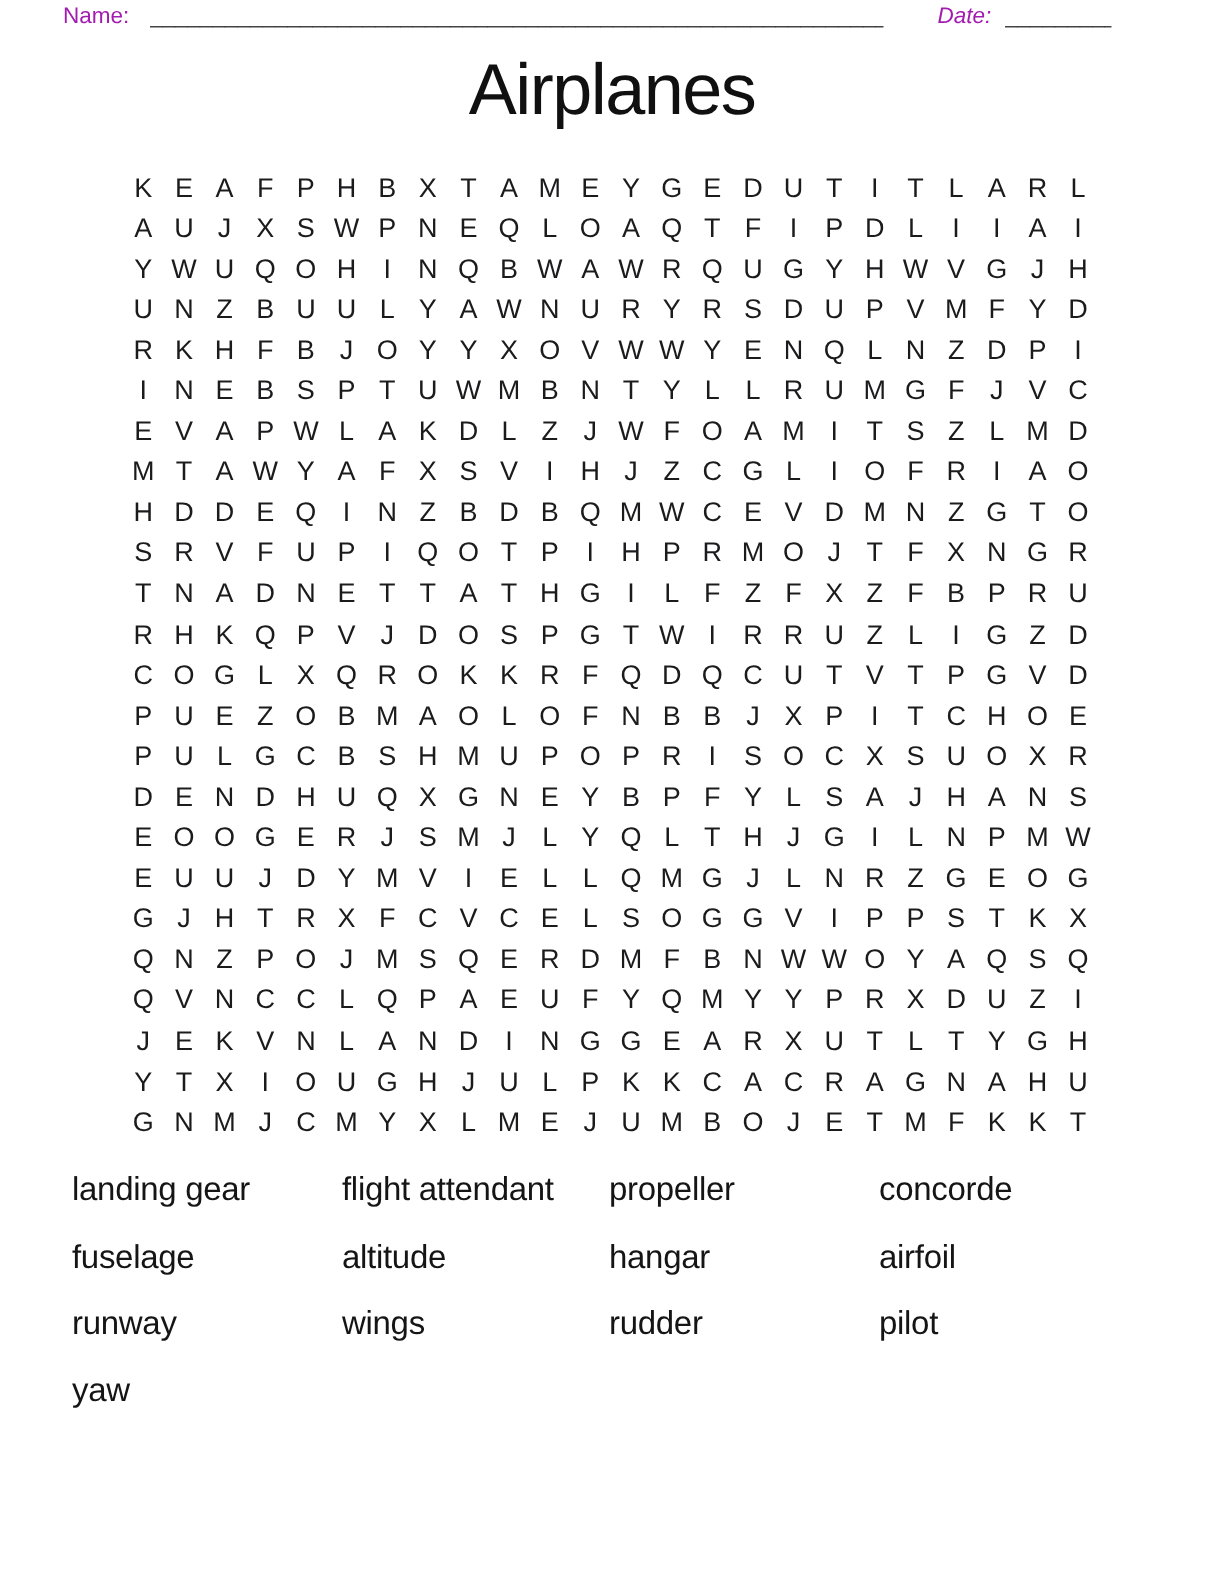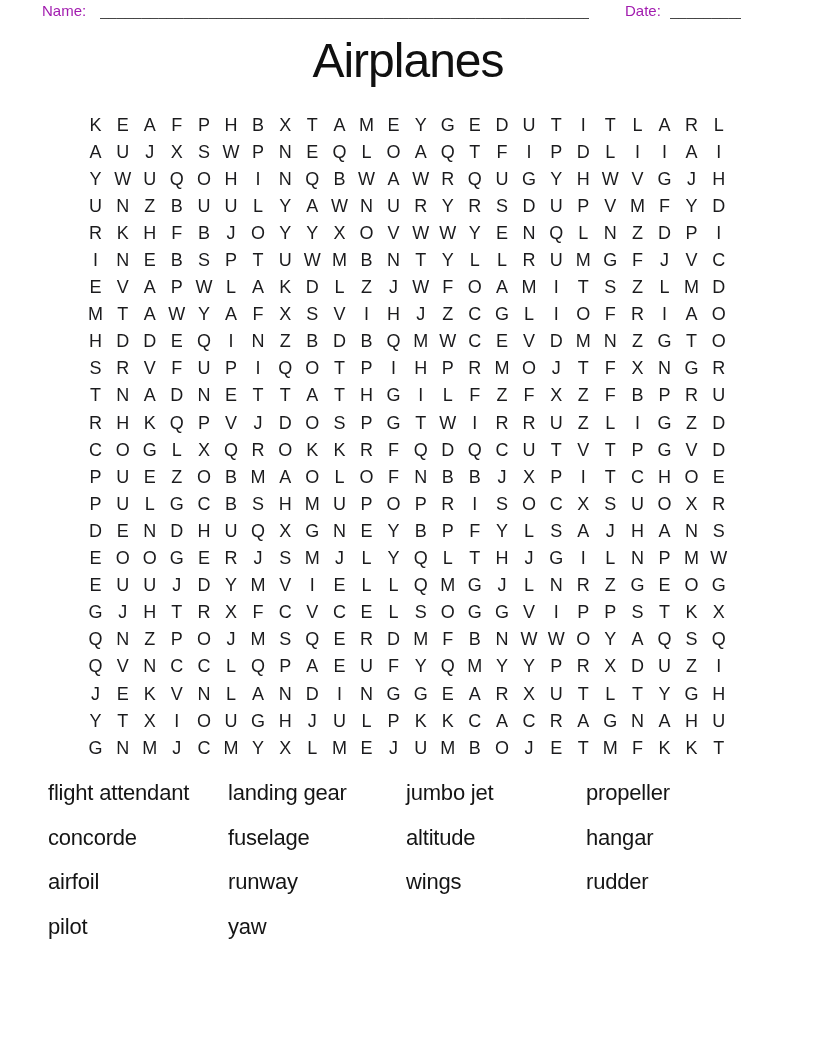--- a/index.html
+++ b/index.html
@@ -9,21 +9,21 @@
     color:#141414;
     -webkit-font-smoothing:antialiased;
   }
   .sheet{position:absolute;inset:0;}
 
   
   .hdr-label{
     position:absolute;top:2px;font-size:15px;color:#a21caf;white-space:nowrap;
   }
   #name-label{left:42px;}
-  #date-label{left:625px;}
+  #date-label{left:625px;font-style:italic;}
   .blank-line{
     position:absolute;top:2px;height:18px;overflow:hidden;
     font-size:15px;color:#3a3a3a;white-space:nowrap;letter-spacing:0;
   }
   #name-line{left:100px;width:489px;}
   #date-line{left:670px;width:71px;}
 
   
   .title{
     position:absolute;top:33px;left:0;width:816px;text-align:center;
@@ -641,23 +641,22 @@
       <span class="ws-cell">E</span>
       <span class="ws-cell">T</span>
       <span class="ws-cell">M</span>
       <span class="ws-cell">F</span>
       <span class="ws-cell">K</span>
       <span class="ws-cell">K</span>
       <span class="ws-cell">T</span>
     </div>
 
   <div class="word-list">
+      <div class="word-item">landing gear</div>
       <div class="word-item">flight attendant</div>
-      <div class="word-item">landing gear</div>
-      <div class="word-item">jumbo jet</div>
       <div class="word-item">propeller</div>
       <div class="word-item">concorde</div>
       <div class="word-item">fuselage</div>
       <div class="word-item">altitude</div>
       <div class="word-item">hangar</div>
       <div class="word-item">airfoil</div>
       <div class="word-item">runway</div>
       <div class="word-item">wings</div>
       <div class="word-item">rudder</div>
       <div class="word-item">pilot</div>

